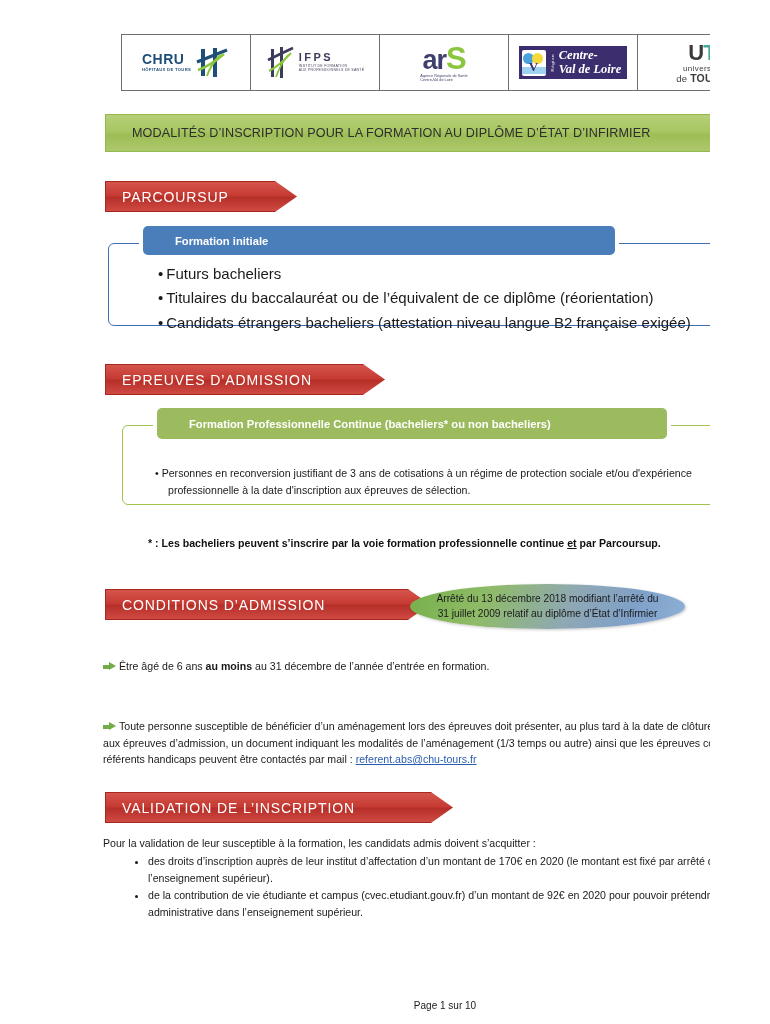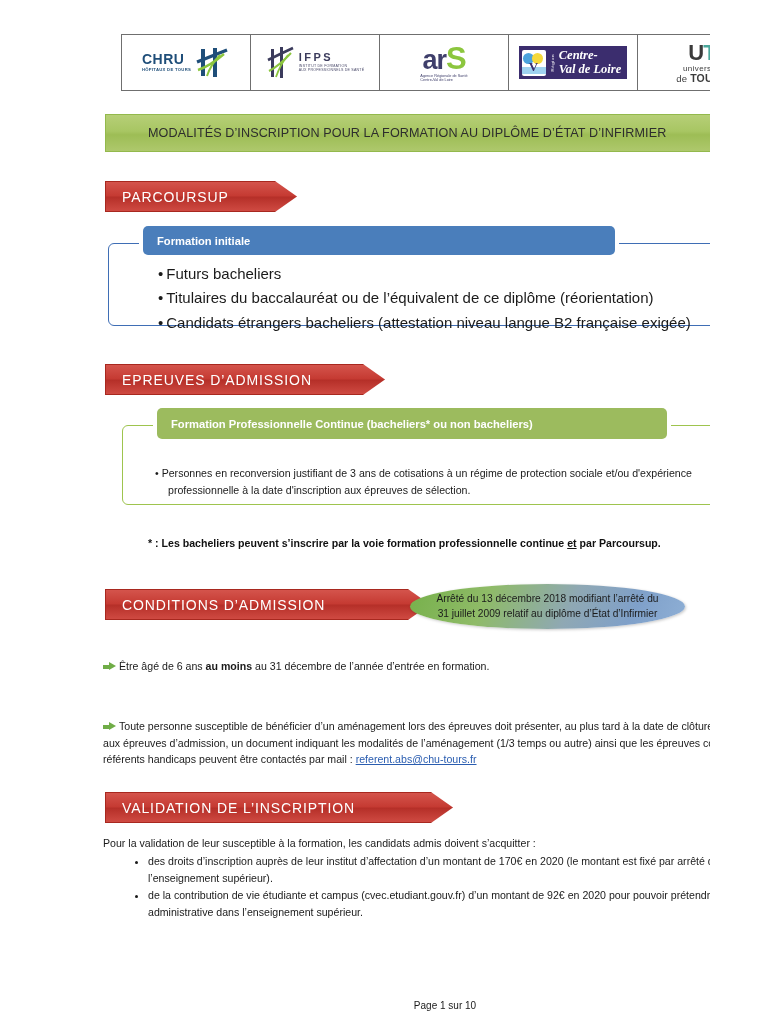--- a/index.html
+++ b/index.html
@@ -143,21 +143,21 @@
     border: 1px solid #93b94c;
     box-sizing: border-box;
     clip-path: polygon(0 0, calc(100% - 28px) 0, 100% 50%, calc(100% - 28px) 100%, 0 100%);
     display: flex;
     align-items: center;
   }
   .title-banner .txt {
     color: #2d2d2d;
     font-size: 12.6px;
     letter-spacing: .1px;
-    padding-left: 42px;
+    padding-left: 26px;
     white-space: nowrap;
   }
 
   
   .red-chevron {
     position: absolute;
     height: 31px;
     background: linear-gradient(to bottom, #d4544c 0%, #c53a32 48%, #b52f28 52%, #cf4a42 100%);
     border: 1px solid #a8281f;
     box-sizing: border-box;
@@ -231,21 +231,21 @@
     background: #4a7ebb;
   }
   #hdr-fpc {
     left: 97px; top: 398px; width: 510px; height: 31px;
     background: #9cbb5e;
   }
   .box-header .txt {
     color: #ffffff;
     font-size: 11.2px;
     font-weight: bold;
-    padding-left: 14px;
+    padding-left: 32px;
     white-space: nowrap;
   }
   
   .hdr-mask {
     position: absolute;
     background: #ffffff;
     z-index: 1;
   }
   #mask-initiale { left: 79px; top: 229px; width: 480px; height: 9px; }
   #mask-fpc      { left: 93px; top: 411px; width: 518px; height: 9px; }

